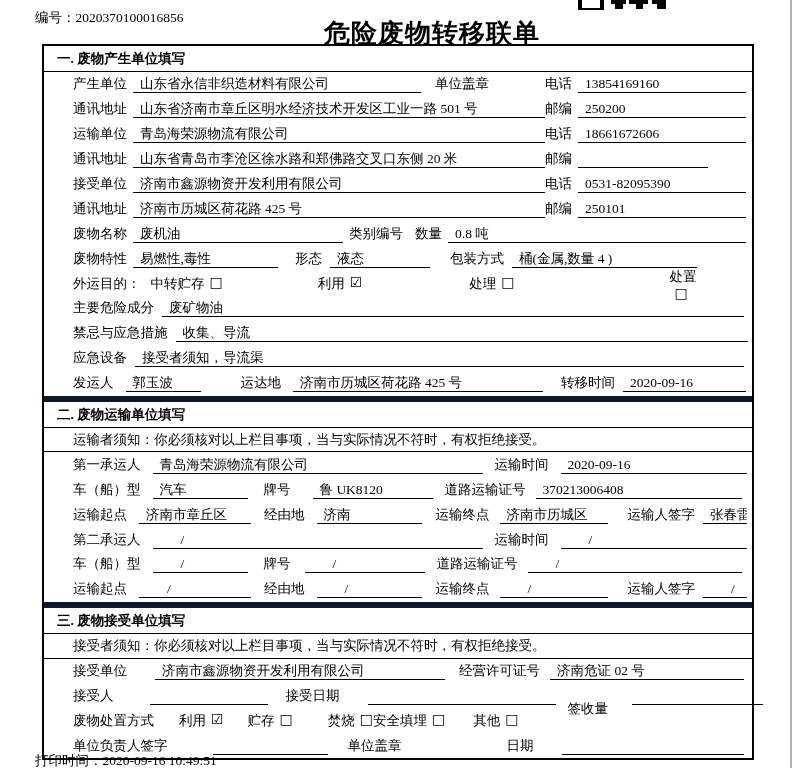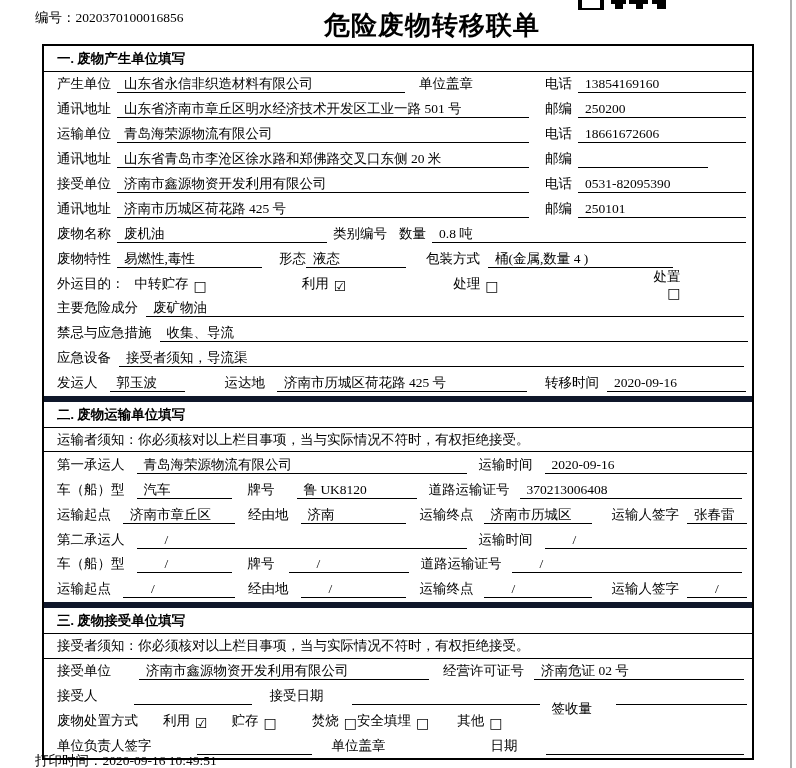--- a/index.html
+++ b/index.html
@@ -3,44 +3,44 @@
 <meta charset="utf-8">
 <style>
   html,body{margin:0;padding:0;}
   body{
     width:796px;height:768px;background:#ffffff;overflow:hidden;position:relative;
     font-family:"Liberation Serif","DejaVu Serif",serif;color:#000;
   }
   .page{position:absolute;left:0;top:0;width:796px;height:768px;}
   
   .serial{position:absolute;left:35px;top:9px;font-size:13.5px;white-space:nowrap;}
-  .doc-title{position:absolute;left:324px;top:8px;font-size:26px;font-weight:bold;letter-spacing:1px;white-space:nowrap;margin:0;}
+  .doc-title{position:absolute;left:324px;top:16px;font-size:26px;font-weight:bold;letter-spacing:1px;white-space:nowrap;margin:0;}
   
   .qr{position:absolute;left:578px;top:0;width:88px;height:10px;overflow:hidden;}
   .qr div{position:absolute;background:#000;}
   .qr .ring{left:0;top:-10px;width:18px;height:14px;background:#fff;border:4px solid #000;}
   
   .form{
     position:absolute;left:42px;top:44px;width:712px;box-sizing:border-box;
     border:2px solid #000;background:#fff;
   }
   .sec{height:25px;line-height:25px;font-weight:bold;font-size:13.5px;padding-left:13px;border-bottom:1px solid #000;}
   .bt{border-top:6px solid #0f172a;}
-  .row{display:flex;align-items:center;height:24.9px;padding-left:13px;font-size:13.5px;box-sizing:border-box;}
+  .row{display:flex;align-items:center;height:24.9px;padding-left:29px;font-size:13.5px;box-sizing:border-box;}
   .row.nb{border-bottom:1px solid #000;}
   .lbl{white-space:nowrap;flex-shrink:0;}
   .u{
     border-bottom:1px solid #000;height:18px;line-height:18px;box-sizing:border-box;
     padding:0 2px 0 7px;white-space:nowrap;overflow:hidden;flex-shrink:0;
   }
   .fill{flex:1 1 auto;}
   .sp{flex:1 1 auto;}
   .sl{padding-left:28px;}
   .cb{font-family:"DejaVu Sans",sans-serif;font-size:14px;line-height:1;margin-left:5px;}
-  .opt{white-space:nowrap;flex-shrink:0;display:flex;align-items:flex-end;}
+  .opt{white-space:nowrap;flex-shrink:0;display:flex;align-items:flex-start;}
   .print-time{position:absolute;left:35px;top:752px;font-size:13.5px;white-space:nowrap;}
   .edge-line{position:absolute;left:790px;top:0;width:2px;height:768px;background:#b0b0b0;}
 </style>
 </head>
 <body>
 
 <div class="page">
 
   <div class="serial"><span>编号：</span><span>2020370100016856</span></div>
   <h1 class="doc-title">危险废物转移联单</h1>
@@ -112,21 +112,21 @@
       <span class="u" style="width:210px;margin-left:6px;">废机油</span>
       <span class="lbl" style="margin-left:6px;">类别编号</span>
       <span class="lbl" style="margin-left:12px;">数量</span>
       <span class="u fill" style="margin-left:6px;margin-right:6px;">0.8 吨</span>
     </div>
 
     <div class="row">
       <span class="lbl">废物特性</span>
       <span class="u" style="width:145px;margin-left:6px;">易燃性,毒性</span>
       <span class="lbl" style="margin-left:17px;">形态</span>
-      <span class="u" style="width:100px;">液态</span>
+      <span class="u" style="width:100px;margin-left:8px;">液态</span>
       <span class="lbl" style="margin-left:20px;">包装方式</span>
       <span class="u" style="width:185px;margin-left:8px;">桶(金属,数量 4 )</span>
     </div>
 
     <div class="row">
       <span class="lbl">外运目的：</span>
       <span class="opt" style="margin-left:10px;">
           <span>中转贮存</span>
           <span class="cb">□</span>
         </span>

